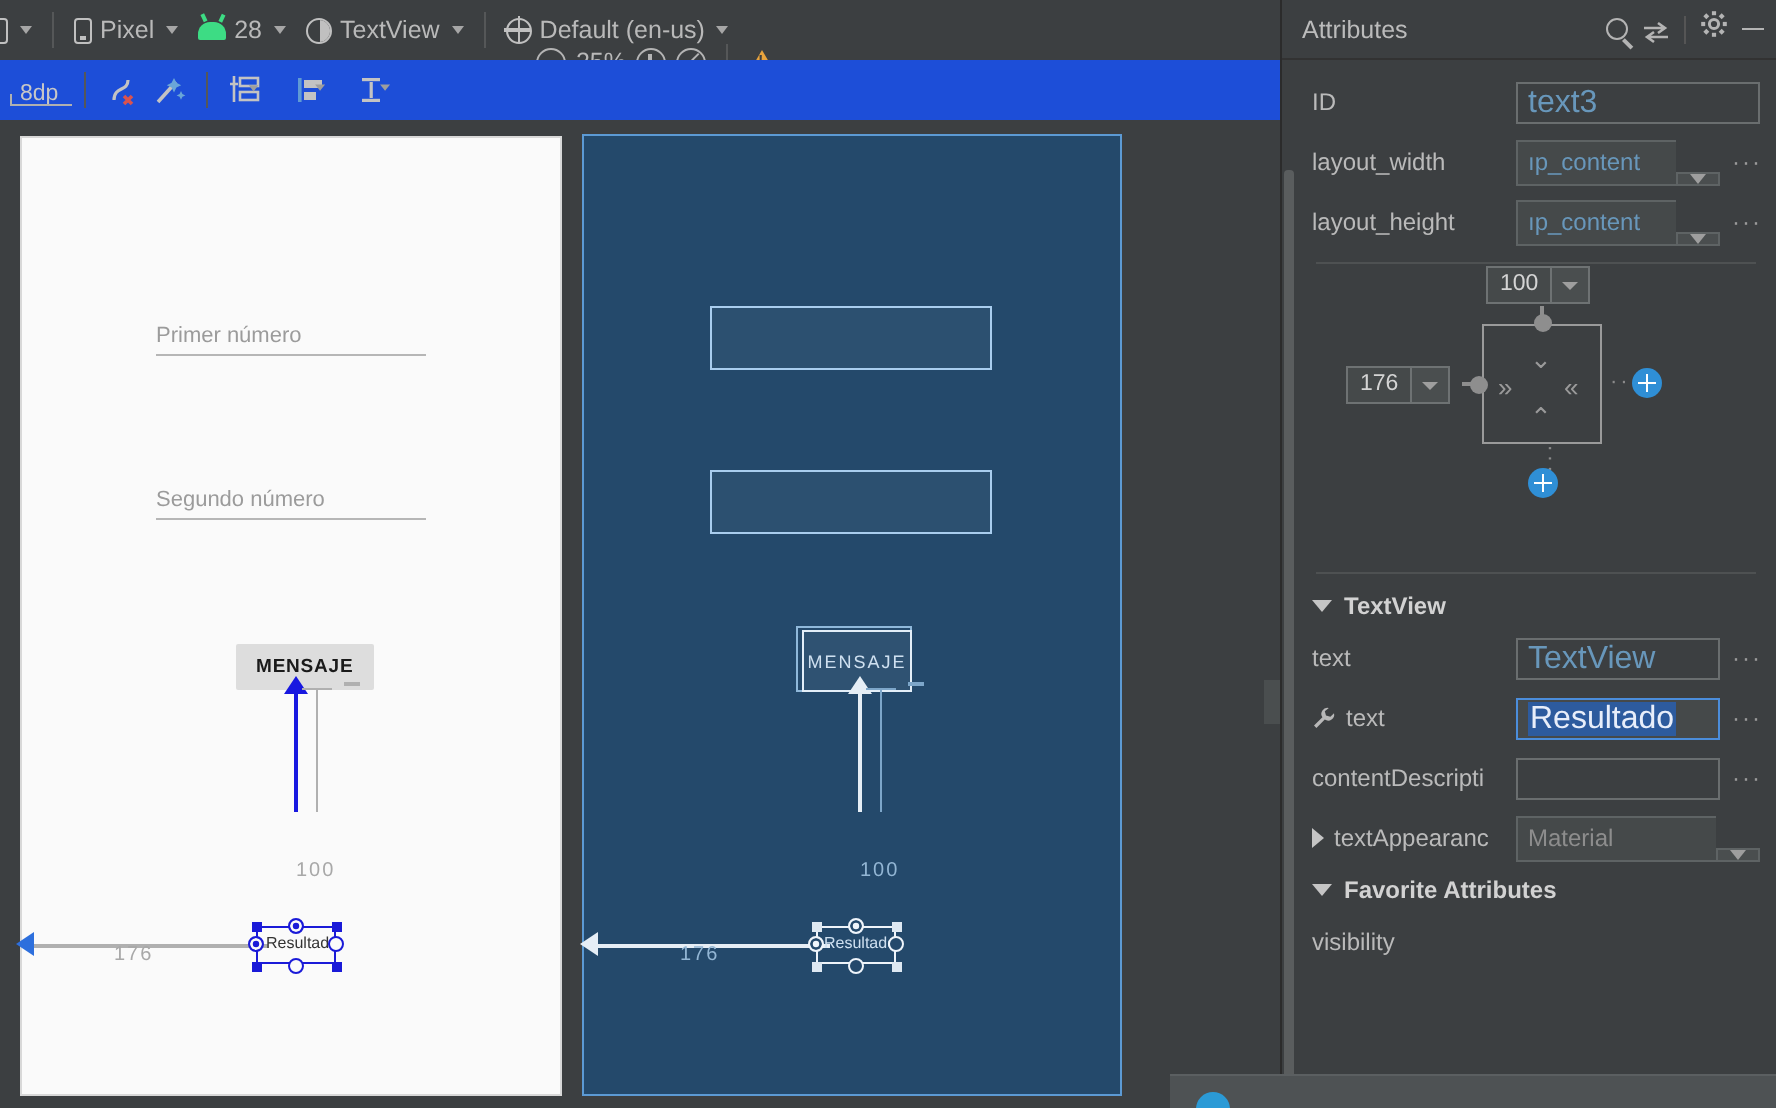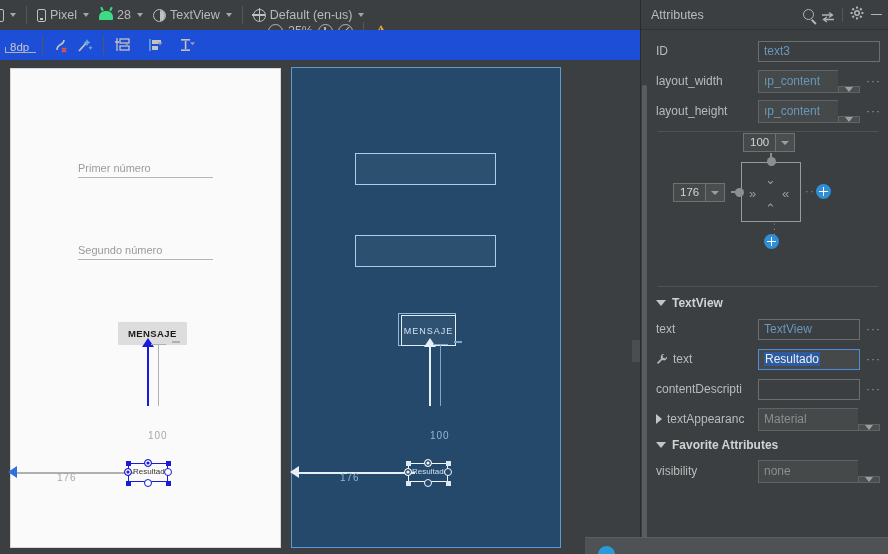--- a/index.html
+++ b/index.html
@@ -250,21 +250,21 @@
   .attr-row {
     display: flex; align-items: center; height: 30px; padding: 0 8px 0 8px;
     gap: 6px;
   }
   .attr-label {
     width: 96px; font-size: 12px; color: #bababa; white-space: nowrap;
     overflow: hidden;
   }
   .fld {
     flex: 1; height: 21px; background: #45494a; border: 1px solid #5e6364;
-    color: #9aa7d8; font-size: 12px; padding: 0 5px; line-height: 19px;
+    color: #9aa7d8; font-size: 16px; padding: 0 5px; line-height: 19px;
     white-space: nowrap; overflow: hidden;
   }
   .fld.plain { background: #3c3f41; border: 1px solid #6a6e6f; color: #6897bb; }
   .fld.empty { background: #3c3f41; border: 1px solid #6a6e6f; }
   .fld.focus {
     border: 1.6px solid #4b8ddb; background: #45494a; color: #cfd6f0;
   }
   .fld .selhl { background: #2d5b9e; color: #e8eefa; padding: 0 1px; }
   .combo {
     display: flex; flex: 1; height: 23px; align-items: flex-end;
@@ -652,26 +652,20 @@
         </span>
       </div>
 
       <div class="sect-title">
         <span class="tri-down"></span>
         <span>Favorite Attributes</span>
       </div>
 
       <div class="attr-row">
         <span class="attr-label">visibility</span>
-        <span class="combo">
-          <span class="val dim">none</span>
-          <span class="arrow">
-              <i></i>
-            </span>
-        </span>
       </div>
 
     </div>
   </div>
 
   <div class="bottom-popup">
     <div class="popup-circle"></div>
   </div>
 
 </div>

